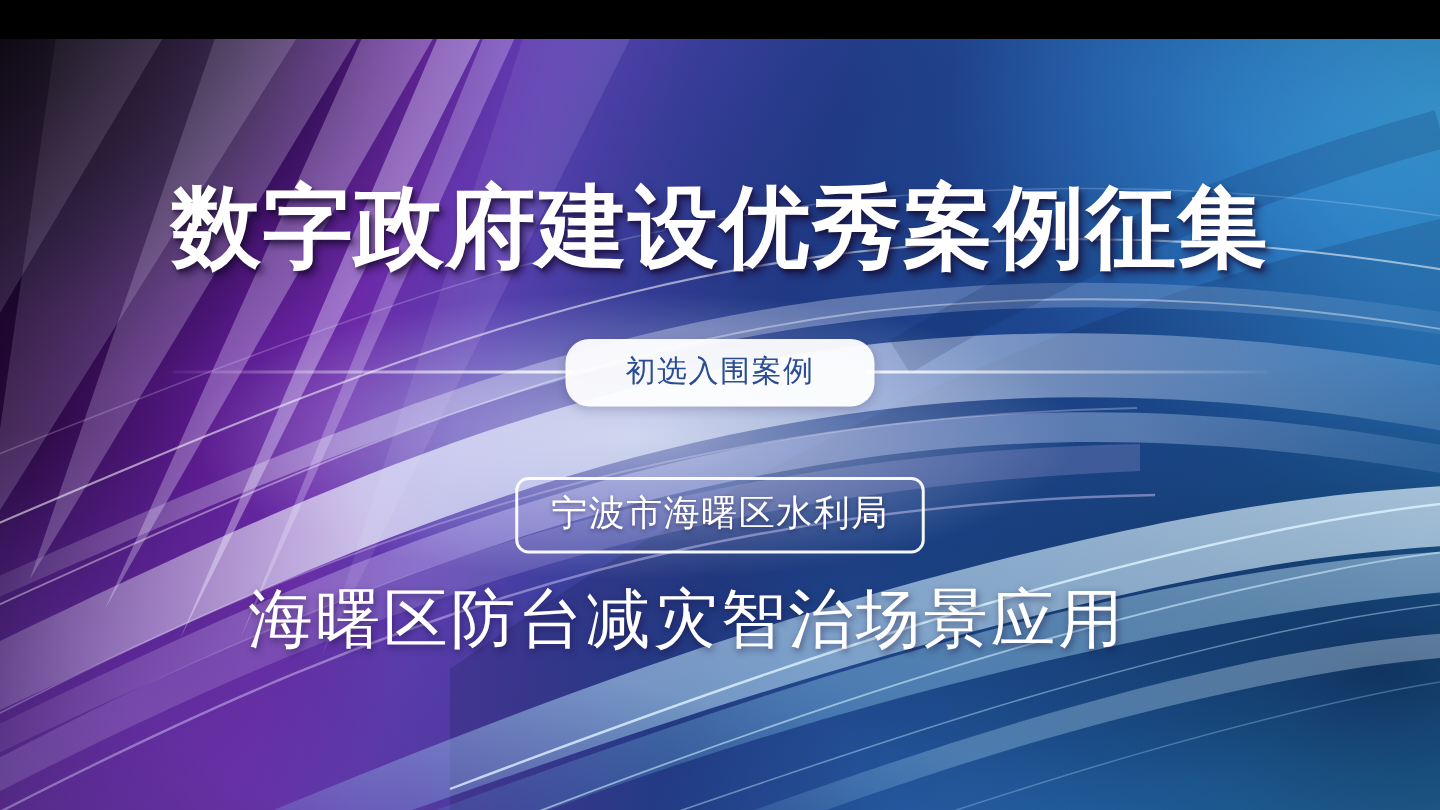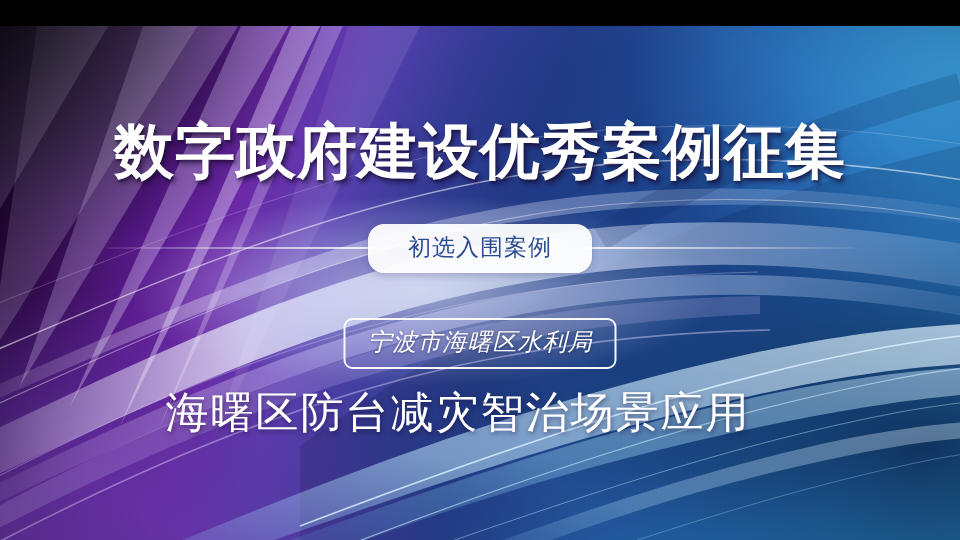--- a/index.html
+++ b/index.html
@@ -133,21 +133,21 @@
   .rule-left { width: 268px; margin-right: -6px;
     background: linear-gradient(to right, rgba(255,255,255,0.05), rgba(255,255,255,0.88)); }
   .rule-right { width: 268px; margin-left: -6px;
     background: linear-gradient(to left, rgba(255,255,255,0.05), rgba(255,255,255,0.88)); }
 
   .sub-pill {
     position: relative;
     z-index: 2;
     background: rgba(255,255,255,0.94);
     color: #2b4c92;
-    font-size: 23px;
+    font-size: 20px;
     font-weight: normal;
     letter-spacing: 1px;
     padding: 8px 40px 10px;
     border-radius: 16px;
     white-space: nowrap;
     box-shadow: 0 2px 7px rgba(30,20,70,0.22);
   }
 
   .org-badge {
     position: absolute;
@@ -155,21 +155,20 @@
     left: 50%;
     transform: translateX(-50%);
     border: 2px solid rgba(255,255,255,0.95);
     border-radius: 9px;
     padding: 6px 22px 9px;
     font-size: 24px;
     color: #ffffff;
     letter-spacing: 1px;
     white-space: nowrap;
     text-shadow: 0 1px 3px rgba(25,15,60,0.45);
-    font-style: italic;
   }
 
   .project-title {
     position: absolute;
     top: 358px;
     left: 0;
     width: 916px;
     text-align: center;
     font-size: 43px;
     color: #ffffff;

